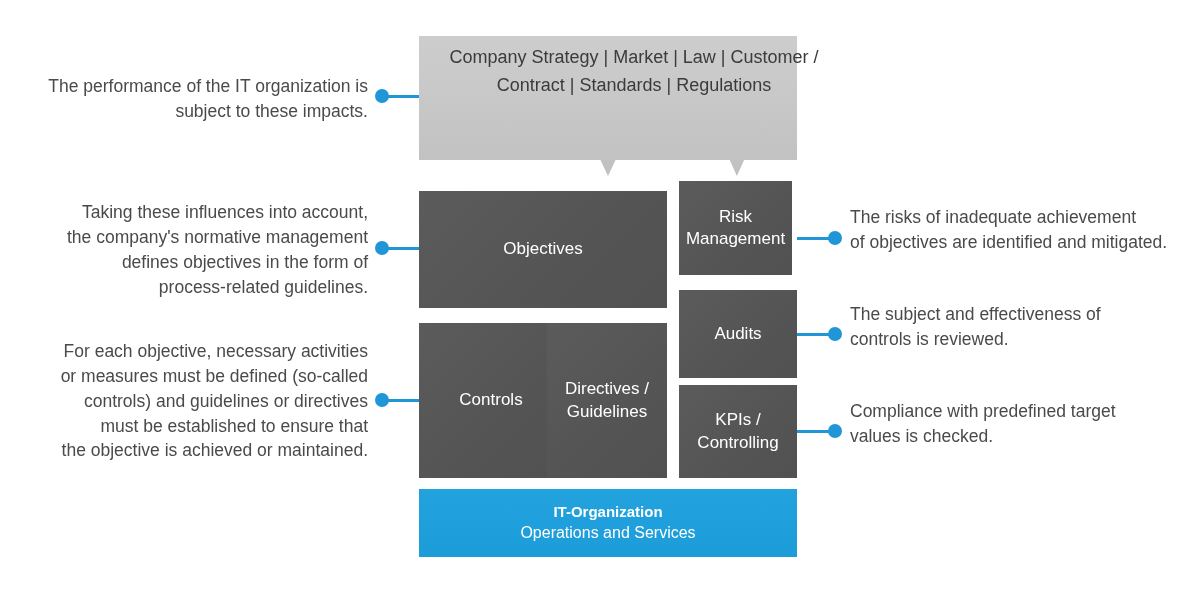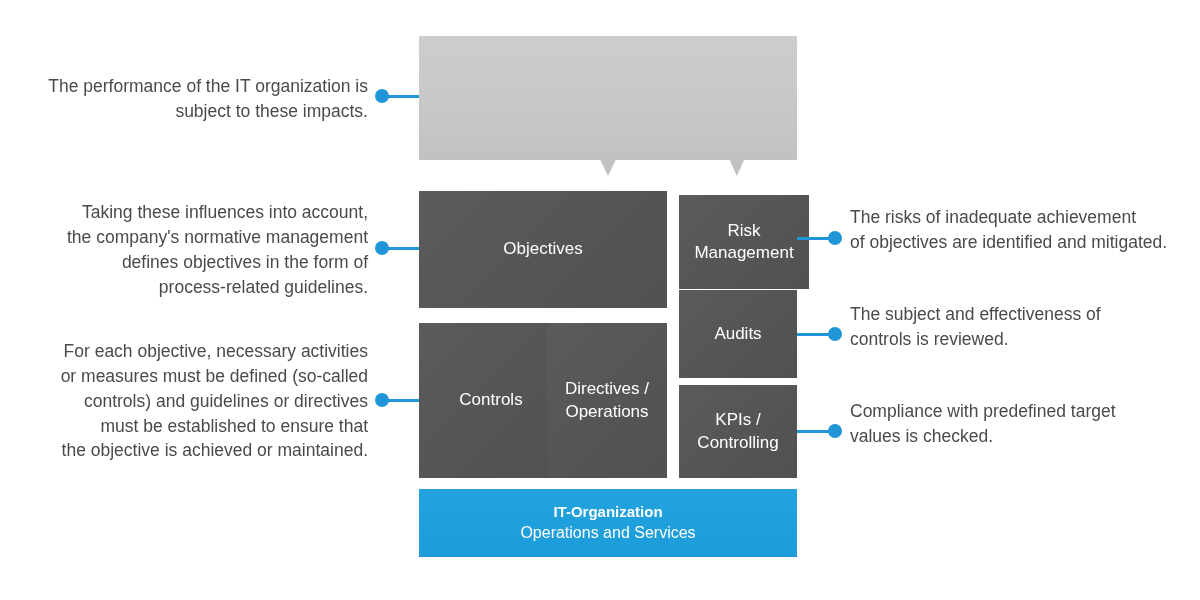--- a/index.html
+++ b/index.html
@@ -140,35 +140,37 @@
     <span class="line"></span>
   </div>
 
   <div class="connector to-right" style="left: 375px; top: 393px; width: 45px;">
     <span class="dot"></span>
     <span class="line"></span>
   </div>
 
   <div id="banner" style="left: 419px; top: 36px; width: 378px; height: 140px;">
   </div>
+  <div id="banner-text" style="left: 419px; width: 378px;">Company Strategy | Market | Law | Customer /
+Contract | Standards | Regulations</div>
 
   <div class="box dark" style="left: 419px; top: 191px; width: 248px; height: 117px;">
     <span>Objectives</span>
   </div>
 
   <div class="box dark" style="left: 419px; top: 323px; width: 144px; height: 155px;">
     <span>Controls</span>
   </div>
 
   <div class="box dark" style="left: 547px; top: 323px; width: 120px; height: 155px;">
     <span>Directives /
-Operations</span>
-  </div>
-
-  <div class="box dark" style="left: 679px; top: 195px; width: 130px; height: 94px;">
+Guidelines</span>
+  </div>
+
+  <div class="box dark" style="left: 679px; top: 181px; width: 113px; height: 94px;">
     <span>Risk
 Management</span>
   </div>
 
   <div class="box dark" style="left: 679px; top: 290px; width: 118px; height: 88px;">
     <span>Audits</span>
   </div>
 
   <div class="box dark" style="left: 679px; top: 385px; width: 118px; height: 93px;">
     <span>KPIs /

